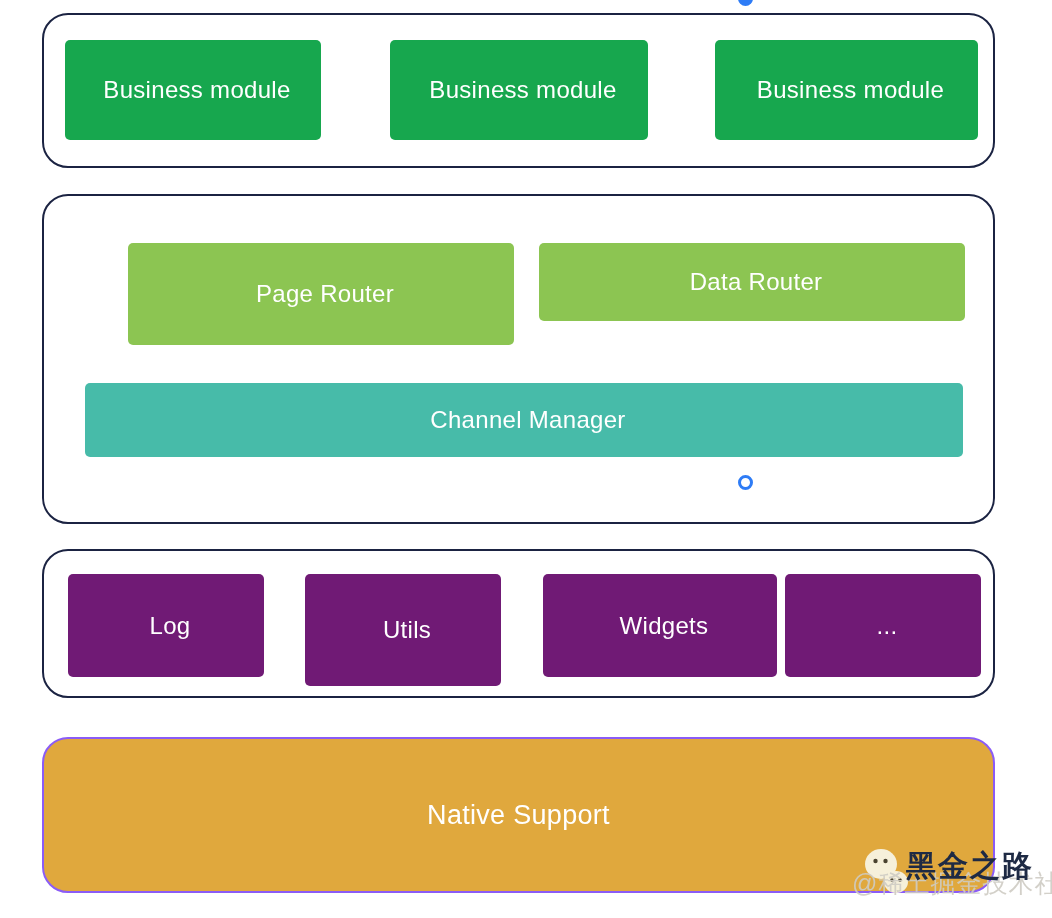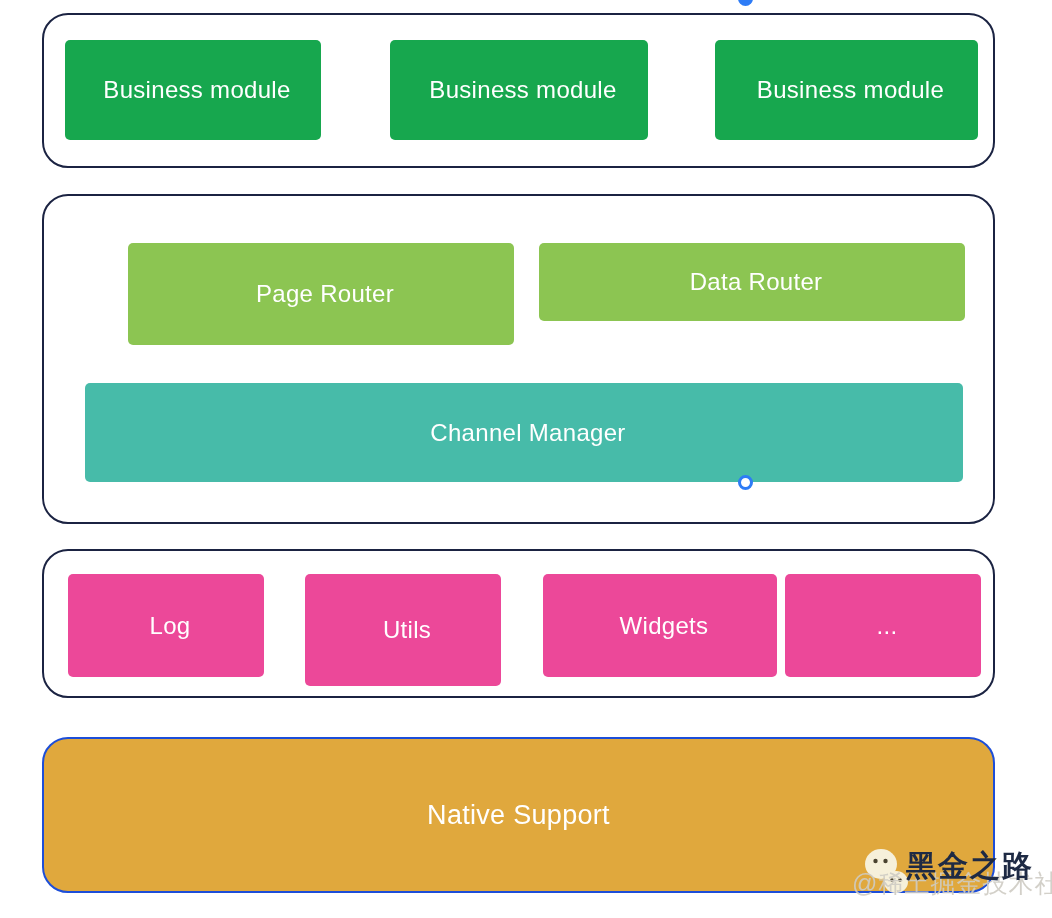--- a/index.html
+++ b/index.html
@@ -11,38 +11,38 @@
   .g-business{left:42px;top:13px;width:953px;height:155px;}
   .g-router{left:42px;top:194px;width:953px;height:330px;}
   .g-base{left:42px;top:549px;width:953px;height:149px;}
 
   
   .box{position:absolute;border-radius:5px;display:flex;align-items:center;justify-content:center;
        color:#ffffff;font-size:24px;line-height:1;letter-spacing:0.3px;padding-left:8px;}
   .green{background:#17a74e;}
   .lgreen{background:#8cc552;}
   .teal{background:#47bba9;}
-  .blue{background:#ec4899;}
+  .blue{background:#701a75;}
 
   .bm1{left:21px;top:25px;width:248px;height:100px;}
   .bm2{left:346px;top:25px;width:250px;height:100px;}
   .bm3{left:671px;top:25px;width:255px;height:100px;}
 
   .page-router{left:41px;top:47px;width:378px;height:102px;margin-left:43px;}
   .data-router{left:495px;top:47px;width:418px;height:78px;}
-  .channel-manager{left:41px;top:187px;width:870px;height:99px;}
+  .channel-manager{left:41px;top:187px;width:870px;height:74px;}
 
   .log{left:24px;top:23px;width:188px;height:103px;}
   .utils{left:261px;top:23px;width:188px;height:112px;}
   .widgets{left:499px;top:23px;width:226px;height:103px;}
   .more{left:741px;top:23px;width:188px;height:103px;}
 
   
   .native{position:absolute;left:42px;top:737px;width:953px;height:156px;background:#e0a83d;
-          border:2px solid #1d4ed8;border-radius:26px;box-sizing:border-box;
+          border:2px solid #8b5cf6;border-radius:26px;box-sizing:border-box;
           display:flex;align-items:center;justify-content:center;color:#ffffff;font-size:27px;letter-spacing:0.3px;}
 
   
   .handle-bottom{position:absolute;left:738px;top:475px;width:15px;height:15px;border-radius:50%;
                  background:#ffffff;border:3px solid #2e7cf6;box-sizing:border-box;z-index:5;}
   .handle-top{position:absolute;left:738px;top:-9px;width:15px;height:15px;border-radius:50%;
               background:#2e7cf6;z-index:5;}
 
   
   .wm-wrap{position:absolute;left:852px;top:840px;width:200px;height:70px;z-index:6;}

